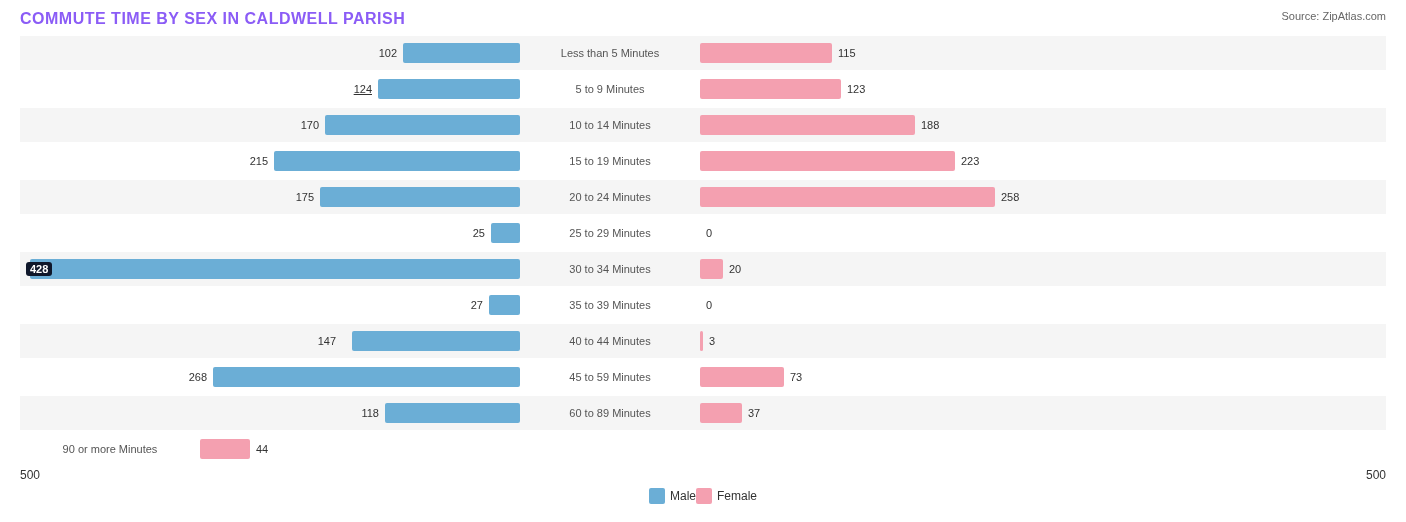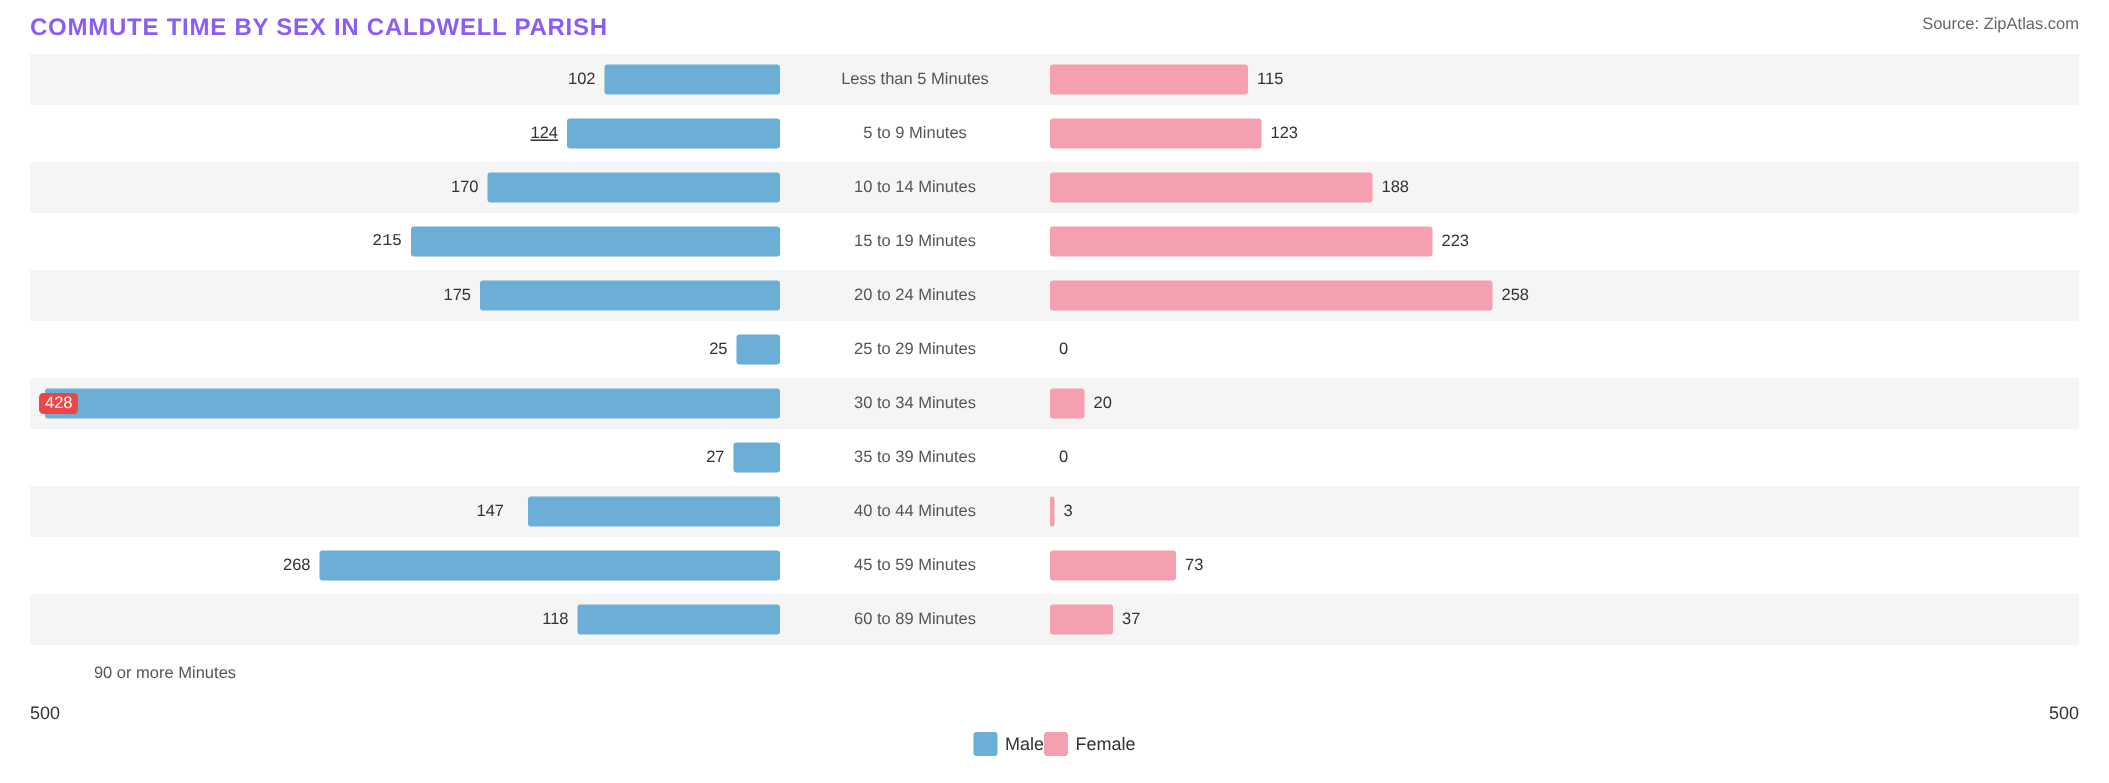--- a/index.html
+++ b/index.html
@@ -167,21 +167,21 @@
         </div>
         <div class="label-section">10 to 14 Minutes</div>
         <div class="right-section">
           <div class="bar-female" style="width: 215px;"></div>
           <div class="female-value" style="left: 221px; top: 50%; transform: translateY(-50%);">188</div>
         </div>
       </div>
       <div class="bar-row">
         <div class="left-section">
           <div class="bar-male" style="width: 246px;"></div>
-          <div class="male-value" style="right: 252px; top: 50%; transform: translateY(-50%); font-family: Liberation Mono, monospace;">215</div>
+          <div class="male-value" style="right: 252px; top: 50%; transform: translateY(-50%);">215</div>
         </div>
         <div class="label-section">15 to 19 Minutes</div>
         <div class="right-section">
           <div class="bar-female" style="width: 255px;"></div>
           <div class="female-value" style="left: 261px; top: 50%; transform: translateY(-50%);">223</div>
         </div>
       </div>
       <div class="bar-row">
         <div class="left-section">
           <div class="bar-male" style="width: 200px;"></div>
@@ -200,21 +200,21 @@
         </div>
         <div class="label-section">25 to 29 Minutes</div>
         <div class="right-section">
           <div class="bar-female" style="width: 0px;"></div>
           <div class="female-value" style="left: 6px; top: 50%; transform: translateY(-50%);">0</div>
         </div>
       </div>
       <div class="bar-row">
         <div class="left-section">
           <div class="bar-male" style="width: 490px;"></div>
-          <div class="male-value" style="right: auto; top: 50%; transform: translateY(-50%); left: 6px; color: white; font-weight: normal; background-color: #ef4444; padding: 1px 4px; border-radius: 3px;">428</div>
+          <div class="male-value" style="right: auto; top: 50%; transform: translateY(-50%); left: 6px; color: white; font-weight: bold; background-color: #0f172a; padding: 1px 4px; border-radius: 3px;">428</div>
         </div>
         <div class="label-section">30 to 34 Minutes</div>
         <div class="right-section">
           <div class="bar-female" style="width: 23px;"></div>
           <div class="female-value" style="left: 29px; top: 50%; transform: translateY(-50%);">20</div>
         </div>
       </div>
       <div class="bar-row">
         <div class="left-section">
           <div class="bar-male" style="width: 31px;"></div>
@@ -254,20 +254,24 @@
           <div class="male-value" style="right: 141px; top: 50%; transform: translateY(-50%);">118</div>
         </div>
         <div class="label-section">60 to 89 Minutes</div>
         <div class="right-section">
           <div class="bar-female" style="width: 42px;"></div>
           <div class="female-value" style="left: 48px; top: 50%; transform: translateY(-50%);">37</div>
         </div>
       </div>
       <div class="bar-row">
         <div class="label-section">90 or more Minutes</div>
+        <div class="right-section">
+          <div class="bar-female" style="width: 50px;"></div>
+          <div class="female-value" style="left: 56px; top: 50%; transform: translateY(-50%);">44</div>
+        </div>
       </div>
     </div>
 
   <div class="axis-labels">
     <span>500</span>
     <span>500</span>
   </div>
 
   <div class="legend">
     <div class="legend-item">

